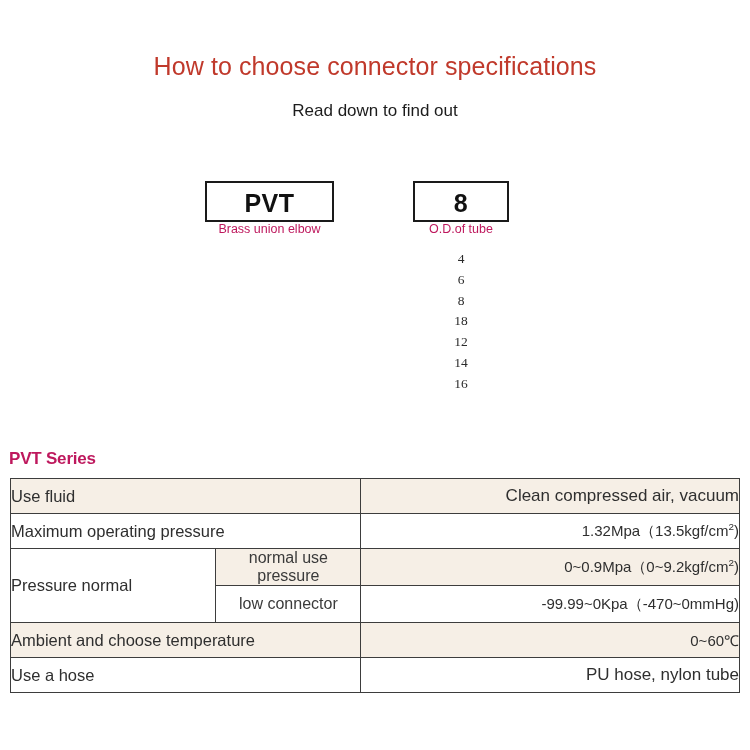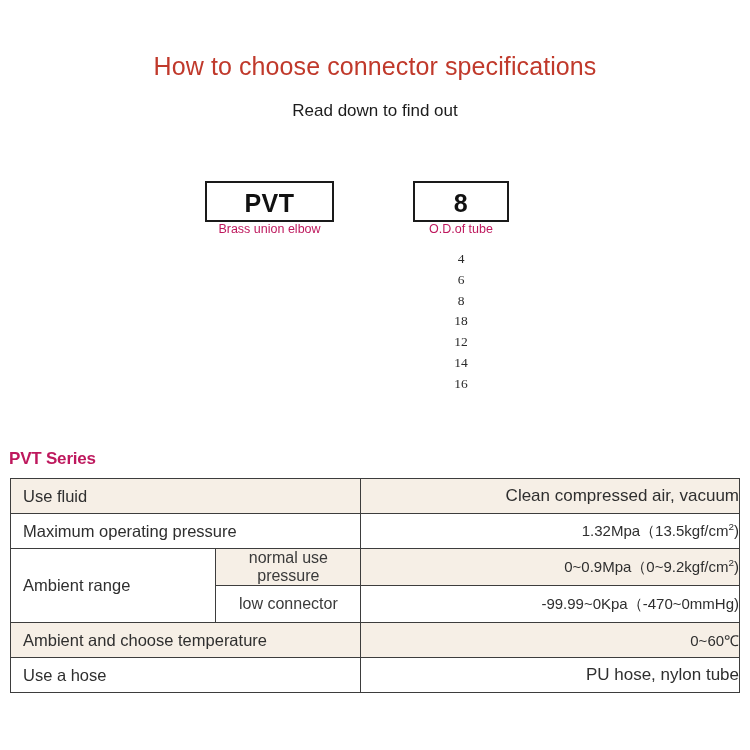--- a/index.html
+++ b/index.html
@@ -110,21 +110,20 @@
     border: 1px solid #3d3d3d;
     padding: 0;
     vertical-align: middle;
   }
   .c-label   { width: 205px; }
   .c-sub     { width: 145px; }
   .c-value   { width: 378px; }
   td.lbl {
     height: 34px;
     font-size: 16.5px;
-    padding-left: 12px;
     text-align: left;
   }
   td.sub {
     height: 36px;
     font-size: 16px;
     text-align: center;
     color: #3a3a3a;
   }
   td.val {
     height: 34px;
@@ -183,21 +182,21 @@
       <td class="lbl tint" colspan="2">Use fluid</td>
       <td class="val big tint">Clean compressed air, vacuum</td>
     </tr>
 
     <tr>
       <td class="lbl plain" colspan="2">Maximum operating pressure</td>
       <td class="val plain"><span>1.32Mpa（13.5kgf/cm</span><sup>2</sup><span>)</span></td>
     </tr>
 
     <tr>
-      <td class="lbl plain tall" rowspan="2">Ambient range</td>
+      <td class="lbl plain tall" rowspan="2">Pressure normal</td>
       <td class="sub tint">normal use pressure</td>
       <td class="val tint"><span>0~0.9Mpa（0~9.2kgf/cm</span><sup>2</sup><span>)</span></td>
     </tr>
 
     <tr>
       <td class="sub plain">low connector</td>
       <td class="val plain">-99.99~0Kpa（-470~0mmHg)</td>
     </tr>
 
     <tr>

